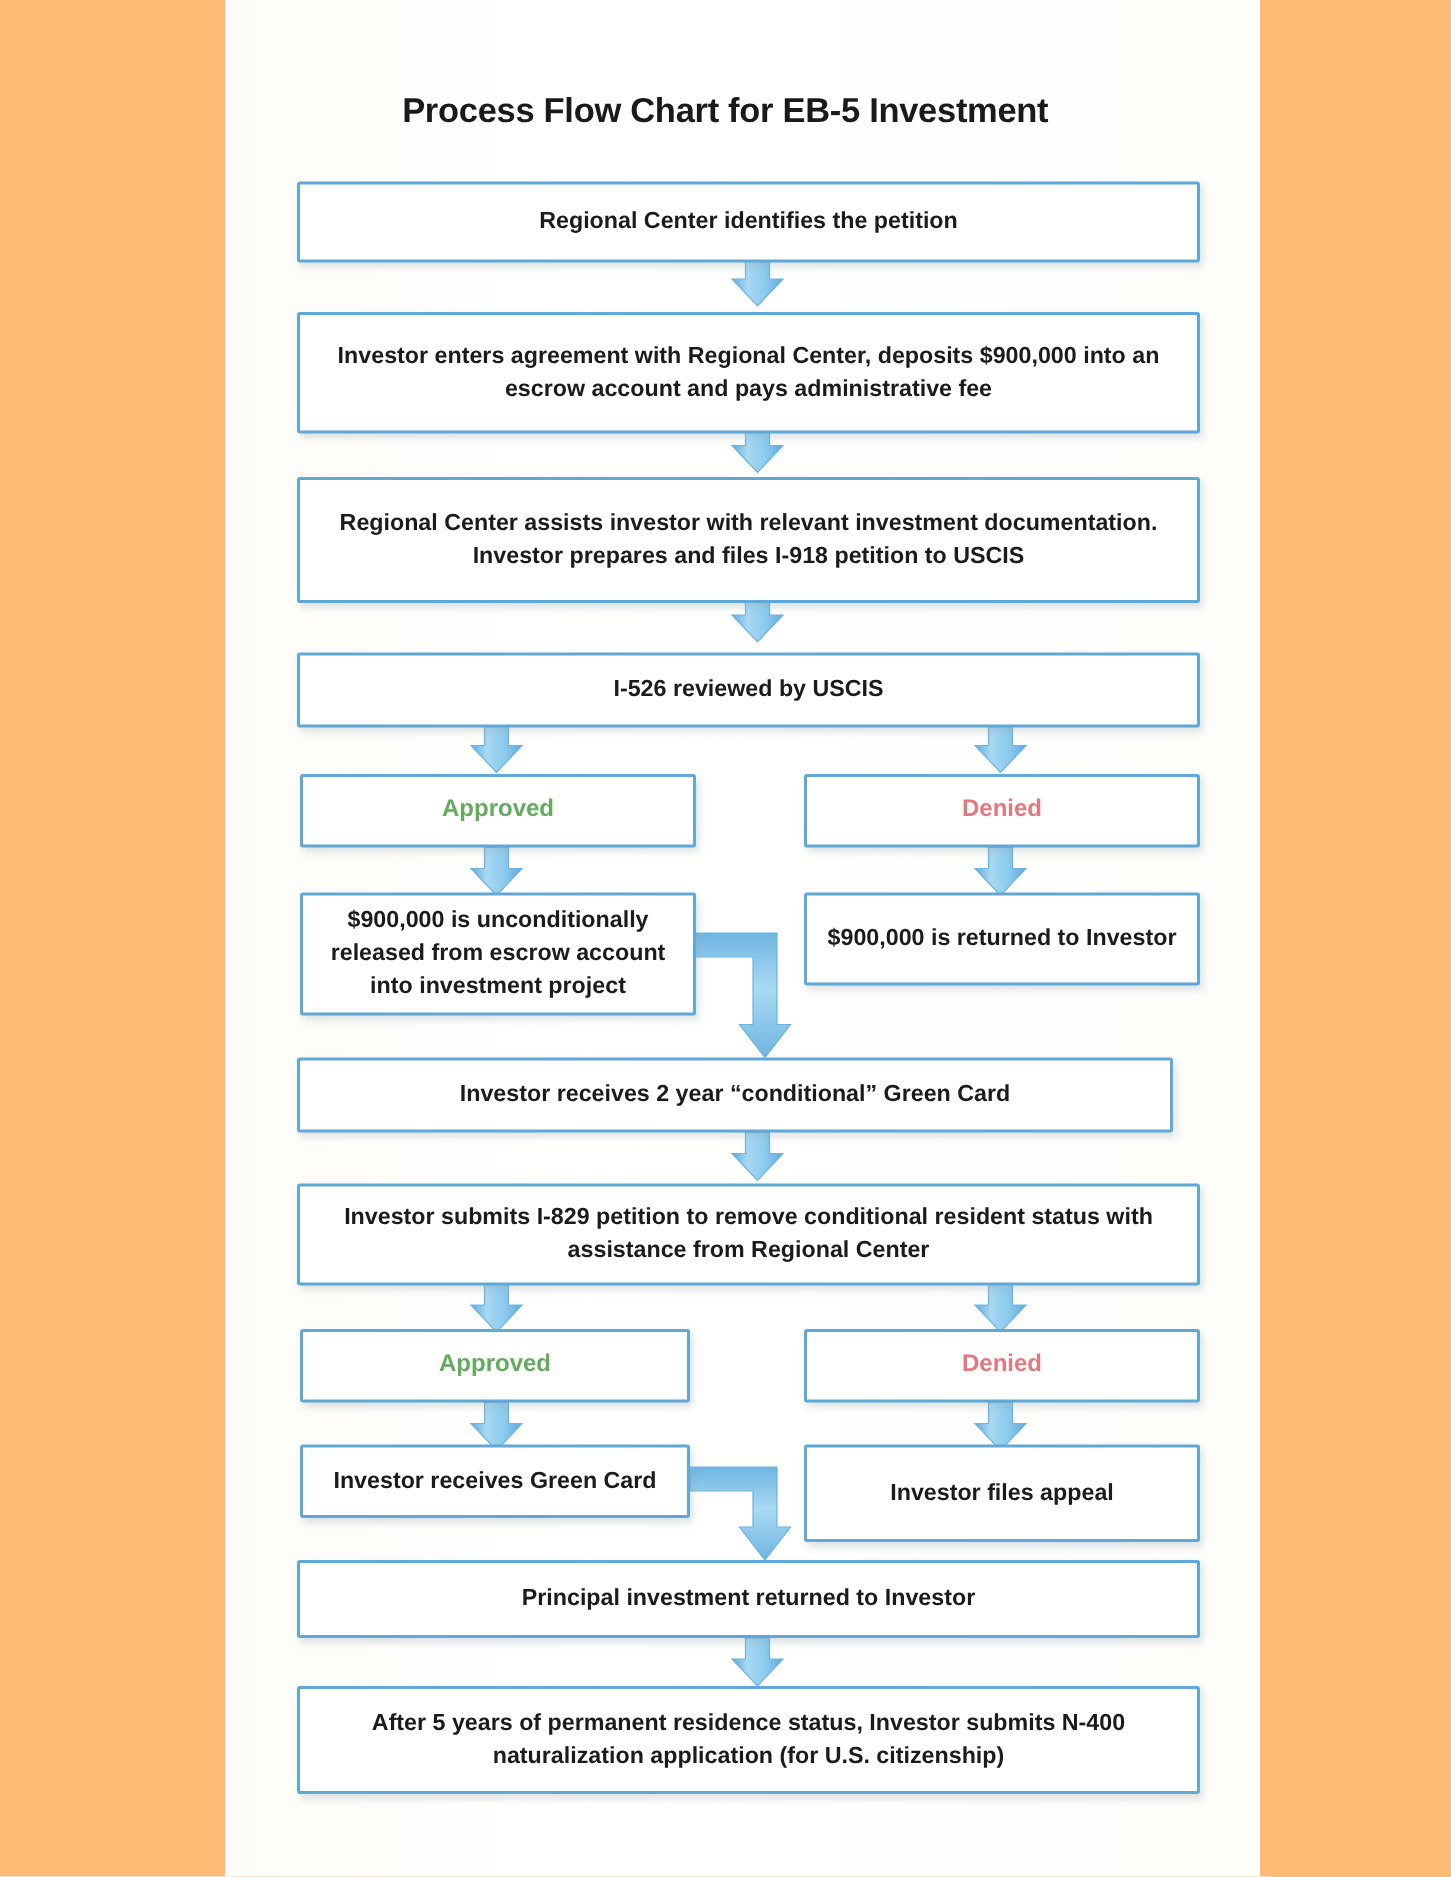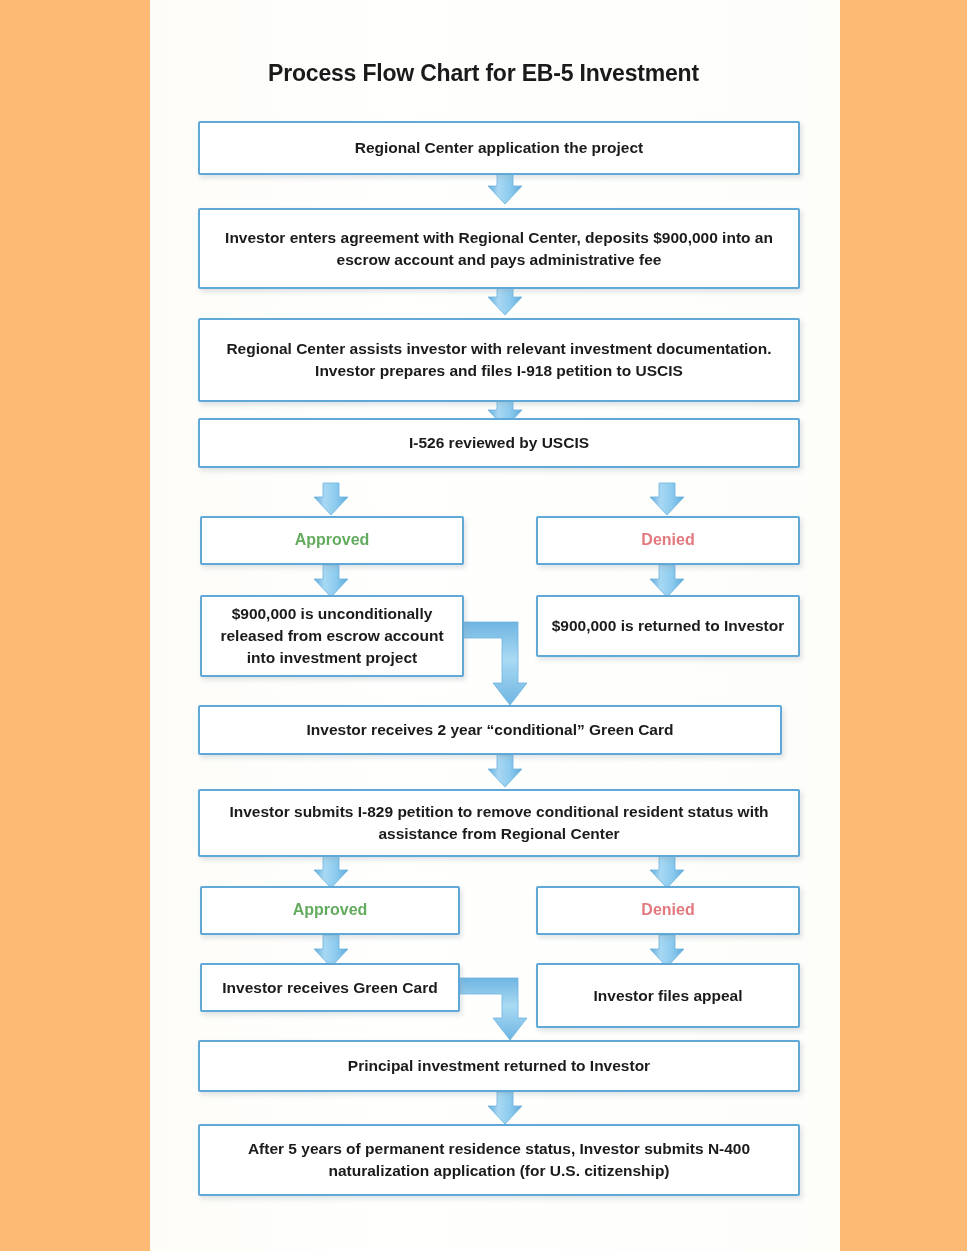--- a/index.html
+++ b/index.html
@@ -154,32 +154,32 @@
     <g>
       <path d="M 460,978 L 518,978 L 518,1018 L 527,1018 L 510,1040 L 493,1018 L 502,1018 L 502,994 L 460,994 Z" fill="url(#agradv)" stroke="#6cb4e0" stroke-width="0.8"></path>
     </g>
 
     <g transform="translate(505,1092)">
       <use href="#downarrow"></use>
     </g>
   </svg>
 
   <div class="node" style="left:198px; top:121px; width:602px; height:54px;">
-    <span class="node-text">Regional Center application the project</span>
+    <span class="node-text">Regional Center identifies the petition</span>
   </div>
 
   <div class="node" style="left:198px; top:208px; width:602px; height:81px;">
     <span class="node-text">Investor enters agreement with Regional Center, deposits $900,000 into an escrow account and pays administrative fee</span>
   </div>
 
   <div class="node" style="left:198px; top:318px; width:602px; height:84px;">
     <span class="node-text">Regional Center assists investor with relevant investment documentation. Investor prepares and files I-918 petition to USCIS</span>
   </div>
 
-  <div class="node" style="left:198px; top:418px; width:602px; height:50px;">
+  <div class="node" style="left:198px; top:435px; width:602px; height:50px;">
     <span class="node-text">I-526 reviewed by USCIS</span>
   </div>
 
   <div class="node status-approved" style="left:200px; top:516px; width:264px; height:49px;">
     <span class="node-text">Approved</span>
   </div>
 
   <div class="node status-denied" style="left:536px; top:516px; width:264px; height:49px;">
     <span class="node-text">Denied</span>
   </div>

